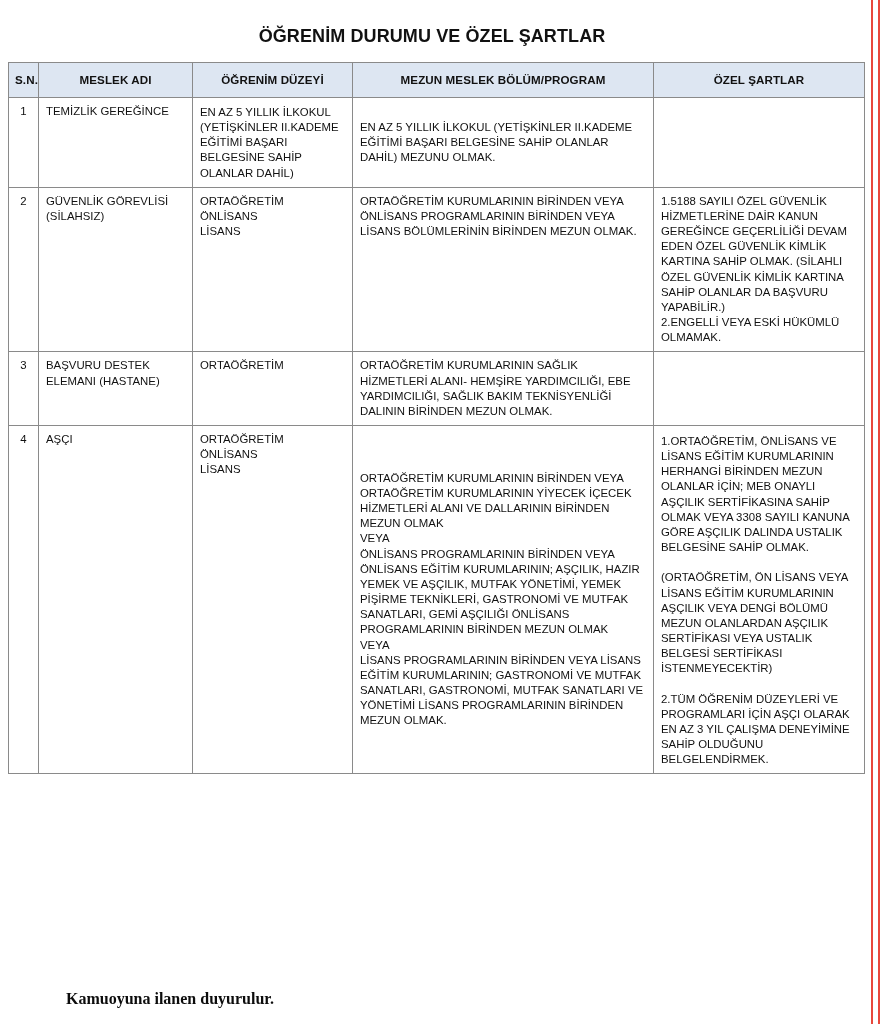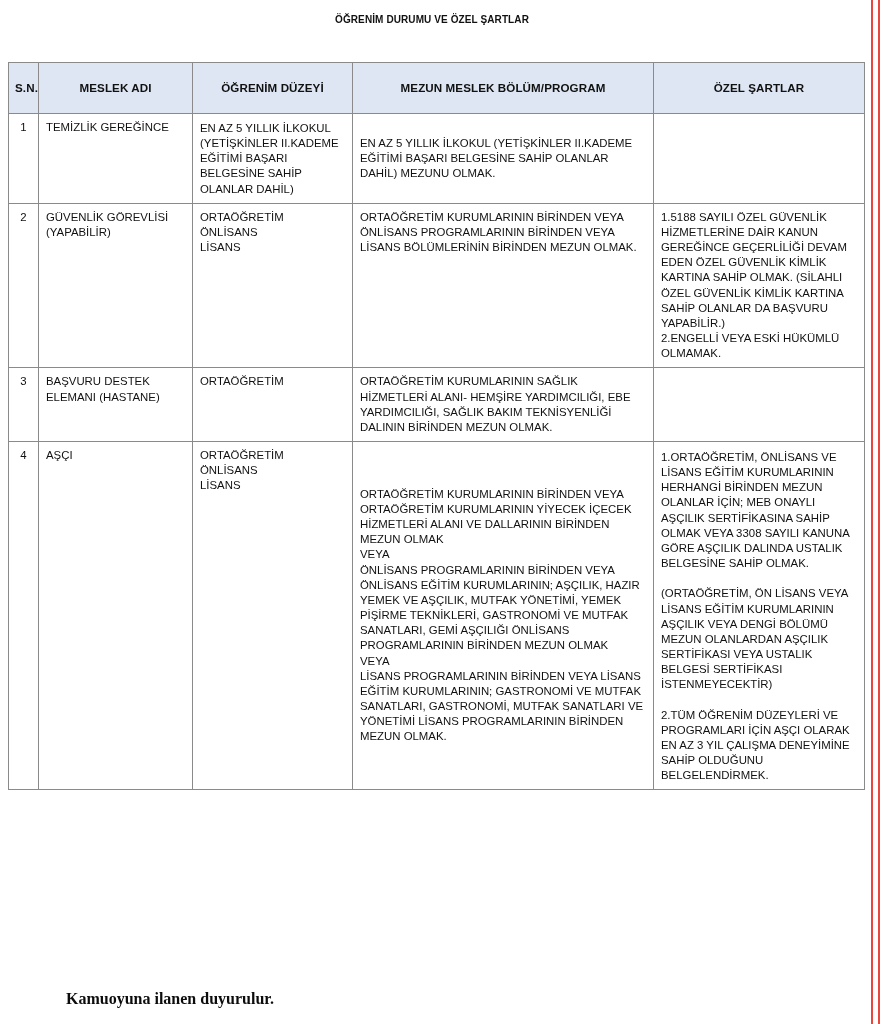--- a/index.html
+++ b/index.html
@@ -25,24 +25,24 @@
     height: 1024px;
     background: #e8483c;
   }
   .margin-rule.outer { left: 878px; }
   .margin-rule.inner { left: 871px; }
 
   
   .doc-title {
     position: absolute;
     left: 0;
-    top: 14px;
+    top: 26px;
     width: 864px;
     text-align: center;
-    font-size: 10px;
+    font-size: 18px;
     font-weight: bold;
     letter-spacing: 0.1px;
     color: #111;
   }
 
   
   .table-wrap {
     position: absolute;
     left: 8px;
     top: 62px;
@@ -62,21 +62,21 @@
     font-size: 11.4px;
     line-height: 1.33;
   }
   table.shartlar thead th {
     background: #dde6f2;
     text-align: center;
     vertical-align: middle;
     font-weight: bold;
     font-size: 11.6px;
     height: 34px;
-    padding: 8px 6px;
+    padding: 0 6px;
     letter-spacing: 0.1px;
   }
 
   
   col.c-sn   { width: 30px; }
   col.c-job  { width: 154px; }
   col.c-edu  { width: 160px; }
   col.c-prog { width: 301px; }
   col.c-spec { width: 211px; }
 
@@ -152,21 +152,21 @@
       <tr class="row-1">
         <td class="cell-sn"><span class="txt">1</span></td>
         <td class="cell-job"><span class="txt">TEMİZLİK GEREĞİNCE</span></td>
         <td class="cell-edu"><span class="txt">EN AZ 5 YILLIK İLKOKUL (YETİŞKİNLER II.KADEME EĞİTİMİ BAŞARI BELGESİNE SAHİP OLANLAR DAHİL)</span></td>
         <td class="cell-prog"><span class="txt">EN AZ 5 YILLIK İLKOKUL (YETİŞKİNLER II.KADEME EĞİTİMİ BAŞARI BELGESİNE SAHİP OLANLAR DAHİL) MEZUNU OLMAK.</span></td>
         <td class="cell-spec"><span class="txt"></span></td>
       </tr>
 
       <tr class="row-2">
         <td class="cell-sn"><span class="txt">2</span></td>
-        <td class="cell-job"><span class="txt">GÜVENLİK GÖREVLİSİ (YAPABİLİR)</span></td>
+        <td class="cell-job"><span class="txt">GÜVENLİK GÖREVLİSİ (SİLAHSIZ)</span></td>
         <td class="cell-edu"><span class="txt">ORTAÖĞRETİM
 ÖNLİSANS
 LİSANS</span></td>
         <td class="cell-prog"><span class="txt">ORTAÖĞRETİM KURUMLARININ BİRİNDEN VEYA ÖNLİSANS PROGRAMLARININ BİRİNDEN VEYA LİSANS BÖLÜMLERİNİN BİRİNDEN MEZUN OLMAK.</span></td>
         <td class="cell-spec"><span class="txt">1.5188 SAYILI ÖZEL GÜVENLİK HİZMETLERİNE DAİR KANUN GEREĞİNCE GEÇERLİLİĞİ DEVAM EDEN ÖZEL GÜVENLİK KİMLİK KARTINA SAHİP OLMAK. (SİLAHLI ÖZEL GÜVENLİK KİMLİK KARTINA SAHİP OLANLAR DA BAŞVURU YAPABİLİR.)
 2.ENGELLİ VEYA ESKİ HÜKÜMLÜ OLMAMAK.</span></td>
       </tr>
 
       <tr class="row-3">
         <td class="cell-sn"><span class="txt">3</span></td>

